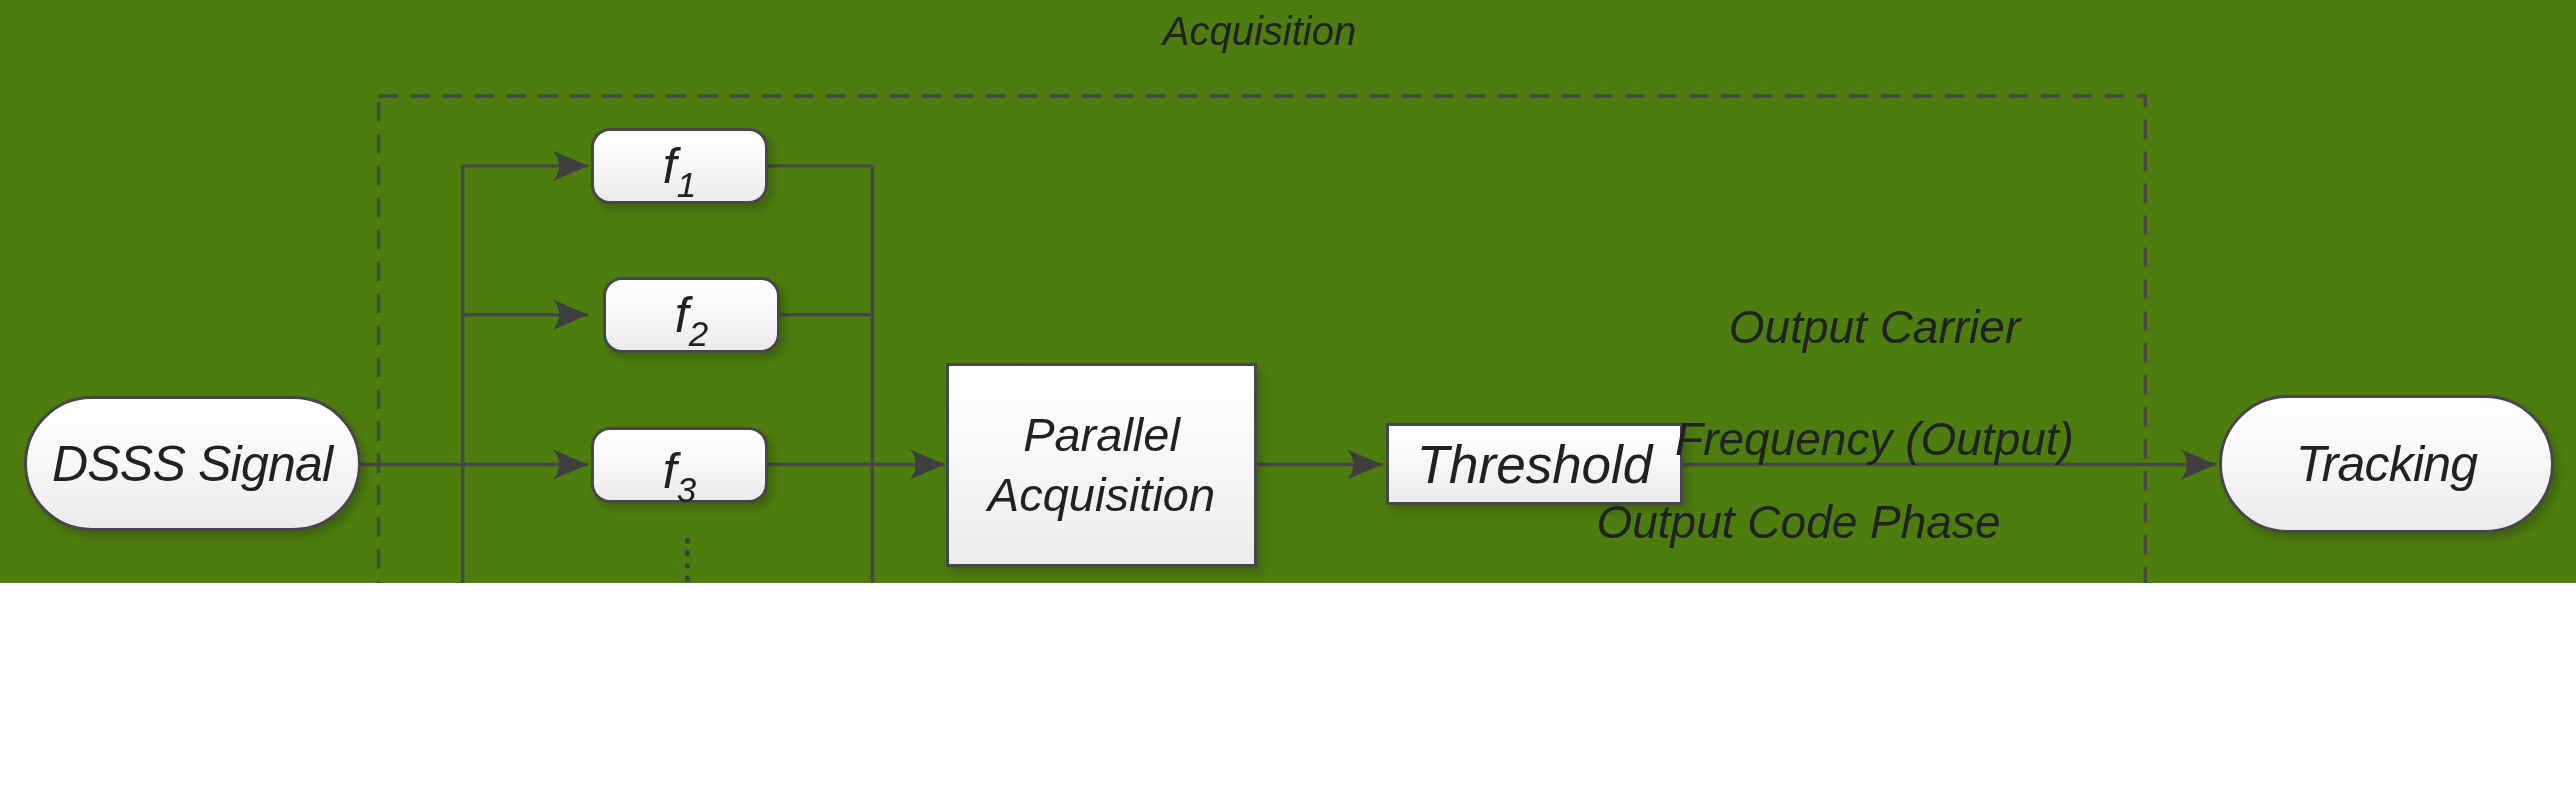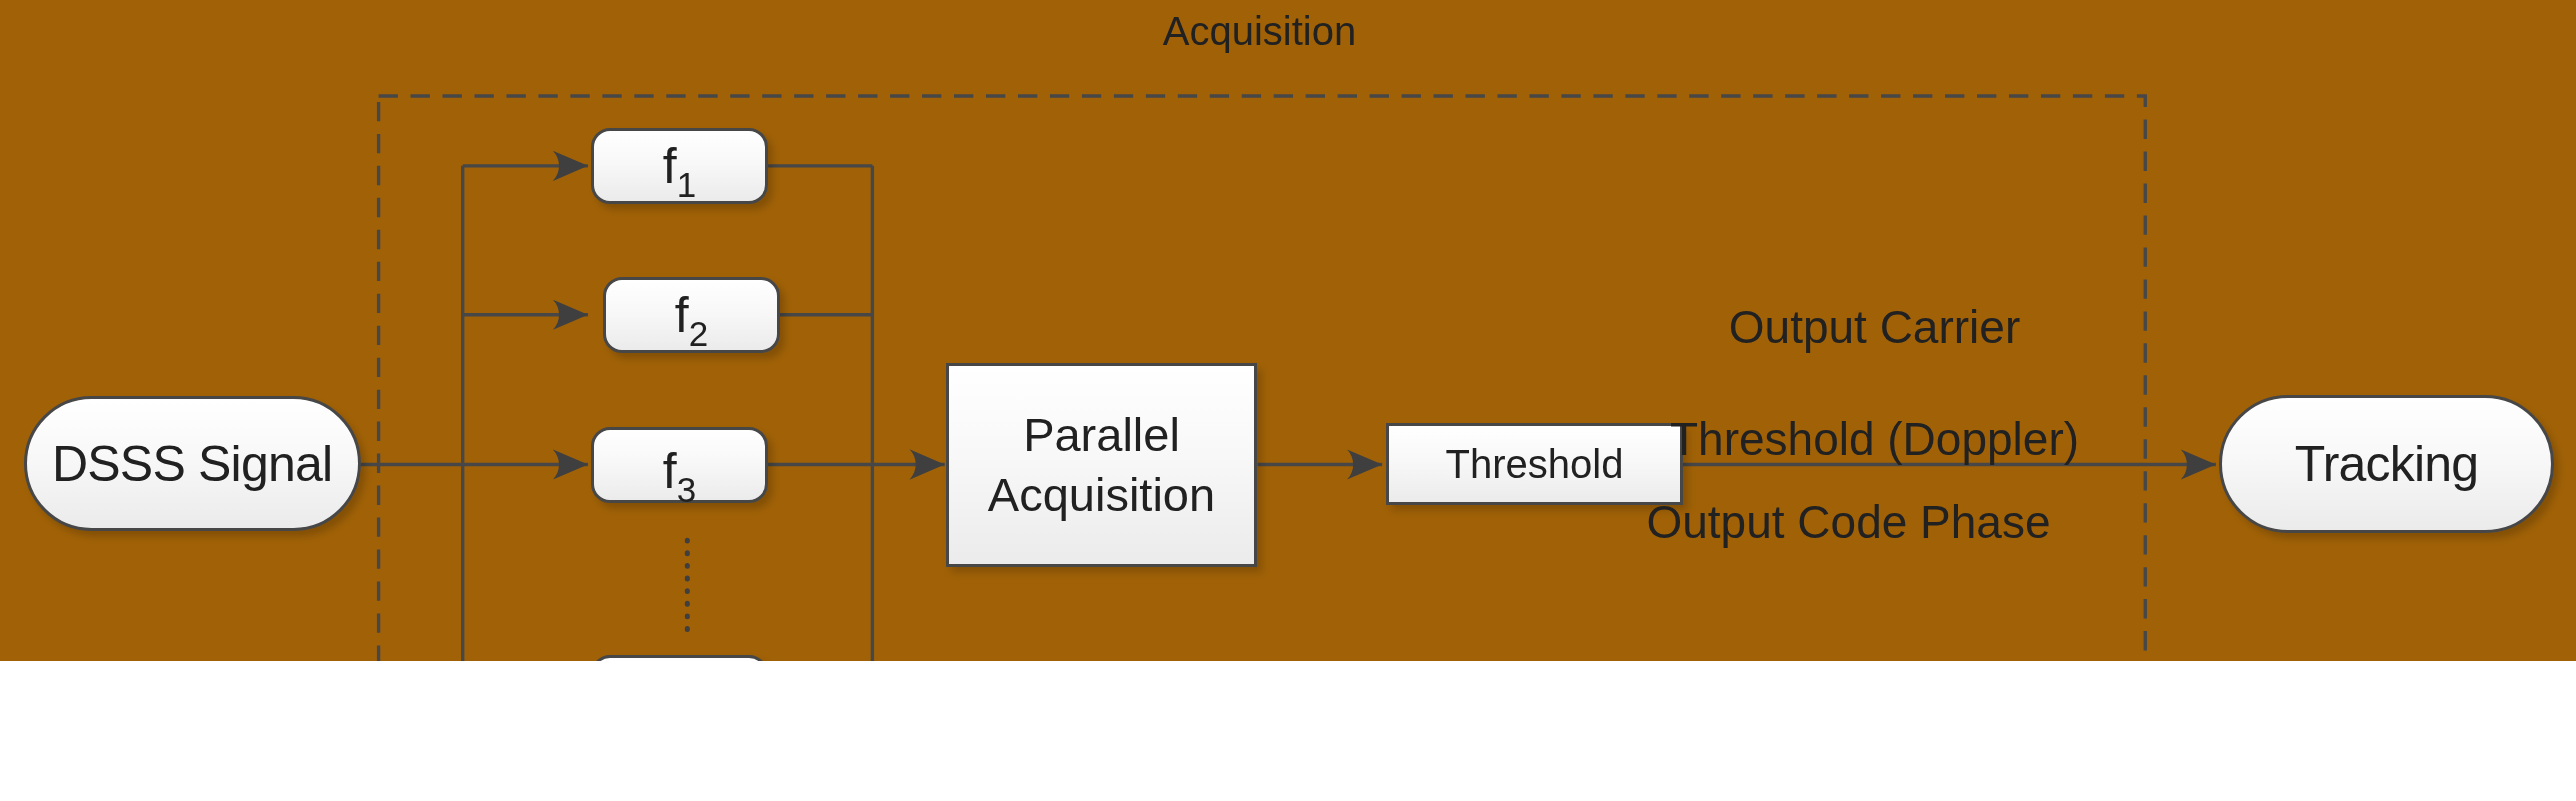--- a/index.html
+++ b/index.html
@@ -1,23 +1,24 @@
 <!DOCTYPE html>
 <html style="font-size:13.5px"><head>
 <meta charset="utf-8">
 <style>
   html, body { margin: 0; padding: 0; background: #ffffff; }
   .canvas {
     position: relative;
     width: 2576px;
-    height: 661px;
-    background: #a16207;
+    height: 583px;
+    background: #4d7c0f;
     font-family: "Liberation Sans", sans-serif;
     color: #212121;
     overflow: hidden;
+    font-style: italic;
   }
   svg.layer {
     position: absolute;
     left: 0; top: 0;
     width: 2576px; height: 802px;
   }
   .node {
     position: absolute;
     display: flex;
     align-items: center;
@@ -32,34 +33,34 @@
     box-shadow: 5px 5.9px 7.6px rgba(0,0,0,0.18);
   }
   .pill { border-radius: 76px; font-size: 50px; letter-spacing: -0.8px; }
   .fbox { font-size: 50px; border-radius: 19px; }
   .fsub {
     display: inline-block;
     font-size: 35px;
     transform: translateY(13.5px);
   }
   .pa   { font-size: 47px; line-height: 1.27; }
-  .th   { font-size: 40px; }
+  .th   { font-size: 53px; }
   .title { font-size: 40px; }
   .ann  { font-size: 46px; line-height: 56px; }
   .dsss     { left: 23.6px;  top: 396px; width: 337px; height: 135px; text-align: center; }
   .tracking { left: 2219px; top: 395px; width: 335px; height: 138px; text-align: right; }
   .f1 { left: 591px; top: 128px; width: 177px; height: 76px; }
   .f2 { left: 591px; top: 277px; width: 177px; height: 76px; margin-left: 12px; }
   .f3 { left: 591px; top: 427px; width: 177px; height: 76px; align-items: flex-end; }
   .fn { left: 591px; top: 655px; width: 177px; height: 76px; }
   .pa-box { left: 946px; top: 363px; width: 311px; height: 204px; }
   .th-box { left: 1386px; top: 423px; width: 297px; height: 82px; }
   .title-pos { left: 1007px; top: 6.7px;  width: 505px; height: 50px; }
   .ann-top    { left: 1580px; top: 326px; width: 589px; height: 113px; }
-  .ann-bottom { left: 1554px; top: 498px; width: 589px; height: 47px; }
+  .ann-bottom { left: 1504px; top: 498px; width: 589px; height: 47px; }
   .line {
     stroke: #474747;
     stroke-width: 4;
     fill: none;
   }
   .boundary {
     stroke: #474747;
     stroke-width: 4;
     fill: none;
     stroke-dasharray: 23 15;
@@ -126,20 +127,20 @@
 
   <div class="node shape pa pa-box">Parallel Acquisition</div>
 
   <div class="node shape th th-box">Threshold</div>
 
   <div class="node shape pill tracking">Tracking</div>
 
   <div class="node ann ann-top">
     <div>
       <div>Output Carrier</div>
-      <div>Threshold (Doppler)</div>
+      <div>Frequency (Output)</div>
     </div>
   </div>
 
   <div class="node ann ann-bottom">Output Code Phase</div>
 
 </div>
 
 
 </body></html>

